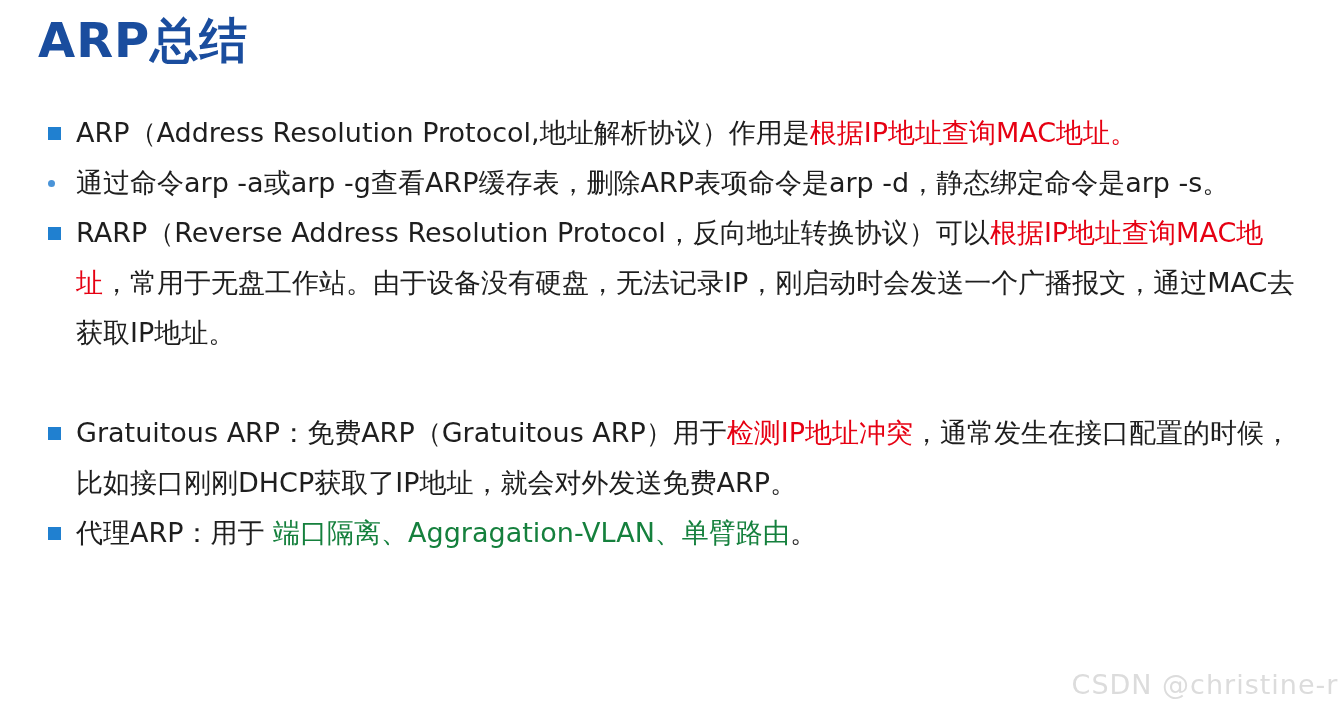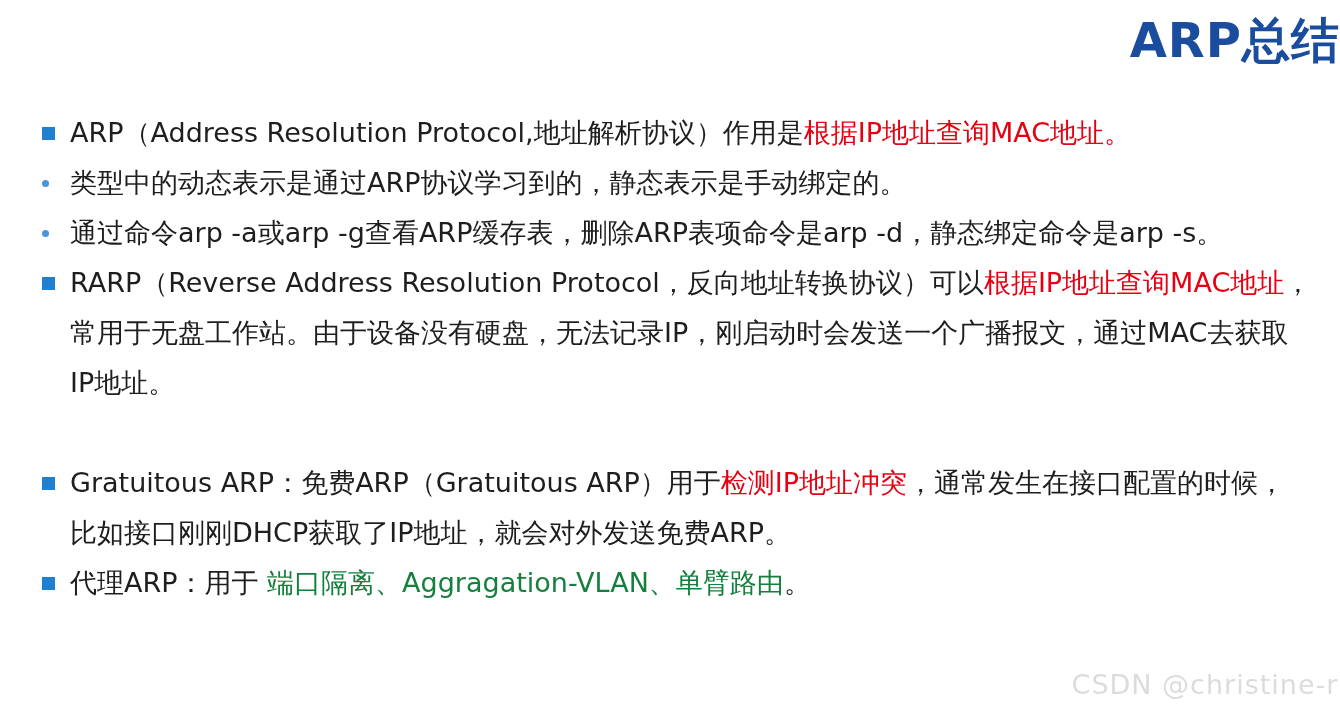--- a/index.html
+++ b/index.html
@@ -19,25 +19,24 @@
     position: absolute;
     inset: 0;
   }
   .slide-title {
     margin: 10px 0 0 38px;
     font-size: 48px;
     line-height: 60px;
     font-weight: 700;
     color: #1a4d9e;
     letter-spacing: 1px;
-    text-align: right;
   }
   .bullet-list {
     list-style: none;
-    margin: 38px 0 0 2px;
+    margin: 38px 0 0 8px;
     padding: 0 28px 0 40px;
   }
   .bullet-item {
     position: relative;
     padding-left: 28px;
     font-size: 27px;
     line-height: 50px;
     max-width: 1252px;
     color: #1e1e1e;
   }
@@ -76,21 +75,20 @@
   }
 </style>
 </head>
 <body>
 
 <div class="slide">
   <h1 class="slide-title">ARP总结</h1>
 
   <ul class="bullet-list">
       <li class="bullet-item"><span class="marker square"></span><span class="seg-default">ARP（Address Resolution Protocol,地址解析协议）作用是</span><span class="seg-red">根据IP地址查询MAC地址。</span></li>
-      <li class="bullet-item"><span class="marker dot"></span><span class="seg-default">类型中的动态表示是通过ARP协议学习到的，静态表示是手动绑定的。</span></li>
       <li class="bullet-item"><span class="marker dot"></span><span class="seg-default">通过命令arp -a或arp -g查看ARP缓存表，删除ARP表项命令是arp -d，静态绑定命令是arp -s。</span></li>
       <li class="bullet-item"><span class="marker square"></span><span class="seg-default">RARP（Reverse Address Resolution Protocol，反向地址转换协议）可以</span><span class="seg-red">根据IP地址查询MAC地址</span><span class="seg-default">，常用于无盘工作站。由于设备没有硬盘，无法记录IP，刚启动时会发送一个广播报文，通过MAC去获取IP地址。</span></li>
       <li class="bullet-item gap-before"><span class="marker square"></span><span class="seg-default">Gratuitous ARP：免费ARP（Gratuitous ARP）用于</span><span class="seg-red">检测IP地址冲突</span><span class="seg-default">，通常发生在接口配置的时候，比如接口刚刚DHCP获取了IP地址，就会对外发送免费ARP。</span></li>
       <li class="bullet-item"><span class="marker square"></span><span class="seg-default">代理ARP：用于 </span><span class="seg-green">端口隔离、Aggragation-VLAN、单臂路由</span><span class="seg-default">。</span></li>
     </ul>
 
   <div class="watermark">CSDN @christine-rr</div>
 </div>
 
 </body></html>

